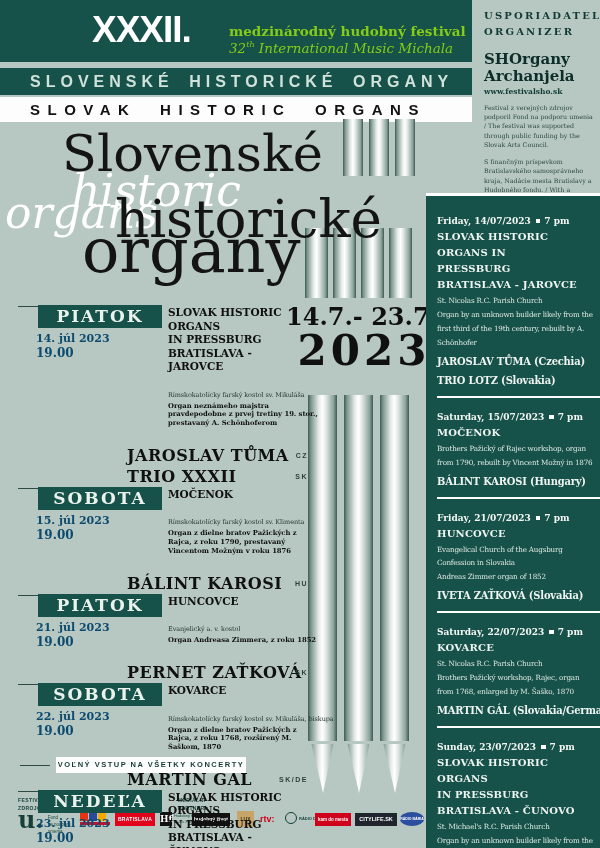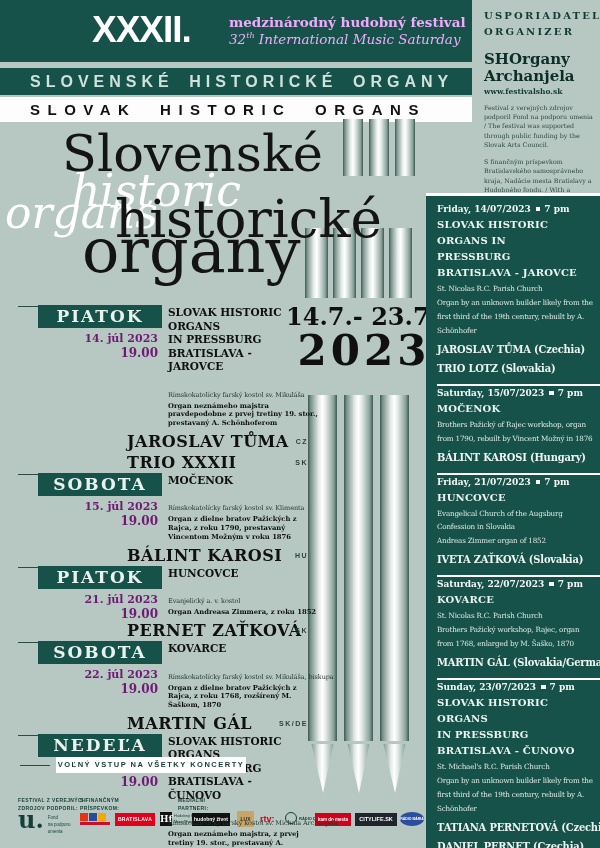--- a/index.html
+++ b/index.html
@@ -3,21 +3,21 @@
 <meta charset="utf-8">
 <style>
   html,body{margin:0;padding:0}
   body{width:600px;height:848px;background:#8a9a94;font-family:"DejaVu Serif","Liberation Serif",serif}
   .poster{position:relative;width:600px;height:848px;background:#b6c8c1;overflow:hidden}
   .pre{white-space:pre-line}
 
   
   .top-banner{position:absolute;left:0;top:0;width:472px;height:62px;background:#16524a}
   .edition{position:absolute;left:92px;top:11px;color:#fff;font-family:"Liberation Sans",sans-serif;font-weight:bold;font-size:37px;letter-spacing:-1px;line-height:1}
-  .banner-sub{position:absolute;left:229px;top:15px;color:#f0abfc;line-height:1.15}
+  .banner-sub{position:absolute;left:229px;top:24px;color:#84cc16;line-height:1.15}
   .sub-sk{font-size:13.5px;font-weight:bold}
   .sub-en{font-size:13.5px;font-style:italic}
   .sub-en sup{font-size:8px}
 
   
   .bar-sk{position:absolute;left:0;top:68px;width:472px;height:27px;background:#16524a;color:#cfe2db;font-family:"Liberation Sans",sans-serif;font-weight:bold;font-size:16px;letter-spacing:5px;word-spacing:6px;line-height:27px;padding-left:30px;white-space:nowrap;box-sizing:border-box}
   .bar-en{position:absolute;left:0;top:97px;width:472px;height:25px;background:#fdfdfd;color:#111;font-family:"Liberation Sans",sans-serif;font-weight:bold;font-size:15px;letter-spacing:7.5px;word-spacing:12px;line-height:25px;padding-left:30px;white-space:nowrap;box-sizing:border-box}
 
   
   .org-sidebar{position:absolute;left:484px;top:8px;width:112px}
@@ -50,28 +50,28 @@
   
   .dates{position:absolute;left:286px;top:304px;z-index:3;color:#101010;text-align:center}
   .drange{font-weight:bold;font-size:24px;white-space:nowrap;line-height:1.1}
   .dyear{font-weight:bold;font-size:42px;letter-spacing:4px;line-height:1;margin-top:0;margin-left:4px}
 
   
   .left-events{position:absolute;left:18px;top:305px;width:290px;z-index:3}
   .levent{position:relative}
   .levent::before{content:"";position:absolute;left:0;top:1px;width:20px;height:1px;background:#2e4a44}
   .day-box{position:absolute;left:20px;top:0;width:124px;height:23px;background:#16524a;color:#eaf2ee;font-weight:bold;font-size:17px;letter-spacing:2px;text-align:center;line-height:23px}
-  .ldt{position:absolute;left:18px;top:27px;width:122px;text-align:right;font-weight:bold;color:#701a75}
+  .ldt{position:absolute;left:18px;top:27px;width:122px;font-weight:bold;color:#0c4a6e}
   .ld{font-size:11px;line-height:1.3}
   .lt{font-size:12px;line-height:1.2}
   .lbody{margin-left:150px;padding-top:1px}
   .ltitle{font-weight:bold;font-size:10.5px;line-height:13.5px;color:#101010}
   .lchurch{font-size:6.5px;letter-spacing:-0.1px;line-height:10px;white-space:nowrap;color:#22362f;margin-top:16px}
   .ldesc{font-size:6.8px;font-weight:bold;line-height:8.8px;color:#101010;margin-top:2px;width:150px}
-  .lperfs{margin-left:109px;margin-top:3px}
+  .lperfs{margin-left:109px;margin-top:17px}
   .lperf{position:relative;padding-right:34px;white-space:nowrap}
   .pname{font-size:16px;font-weight:bold;letter-spacing:.5px;color:#101010;line-height:21px}
   .cc{position:absolute;right:0;top:7px;font-family:"Liberation Sans",sans-serif;font-size:7px;font-weight:bold;letter-spacing:1.5px;color:#2b403b}
   .e1{min-height:118px}.e2{min-height:70px}.e3{min-height:66px}.e4{min-height:74px}.e5{min-height:100px}
 
   
   .free-sk{position:absolute;left:56px;top:757px;width:190px;height:16px;background:#fdfdfd;color:#133b34;font-family:"Liberation Sans",sans-serif;font-size:7.5px;font-weight:bold;letter-spacing:1.5px;text-align:center;line-height:16px;z-index:3}
   .free-sk::before{content:"";position:absolute;left:-36px;top:8px;width:30px;height:1px;background:#2e4a44}
 
   
@@ -93,38 +93,38 @@
   .lgo-rtvs{position:absolute;left:260px;top:814px;color:#d0021b;font-family:"Liberation Sans",sans-serif;font-size:9px;font-weight:bold}
   .lgo-devin{position:absolute;left:285px;top:812px;display:flex;gap:2px;align-items:center}
   .lgo-devin .dc{width:12px;height:12px;border:1.5px solid #173f39;border-radius:50%;box-sizing:border-box}
   .lgo-devin .dt{font-family:"Liberation Sans",sans-serif;font-size:4px;color:#173f39;font-weight:bold}
   .lgo-kam{position:absolute;left:315px;top:813px;width:36px;height:13px;background:#d0021b;color:#fff;font-family:"Liberation Sans",sans-serif;font-size:4.5px;font-weight:bold;text-align:center;line-height:13px}
   .lgo-citylife{position:absolute;left:355px;top:813px;width:42px;height:13px;background:#20242c;color:#fff;font-family:"Liberation Sans",sans-serif;font-size:5.5px;font-weight:bold;text-align:center;line-height:13px}
   .lgo-rm{position:absolute;left:400px;top:812px;width:24px;height:14px;background:#2c4e9e;border-radius:50%;color:#fff;font-family:"Liberation Sans",sans-serif;font-size:3.5px;font-weight:bold;text-align:center;line-height:14px}
 
   
   .right-panel{position:absolute;left:426px;top:193px;width:174px;height:655px;background:#16524a;border-top:3px solid #fff;box-sizing:border-box;padding:6px 4px 0 11px;z-index:4;color:#eef4f1;overflow:hidden}
-  .rdate{font-size:9px;font-weight:bold;margin-top:2px;color:#f4f8f5;white-space:nowrap;line-height:11px}
+  .rdate{font-size:9px;font-weight:bold;margin-top:14px;color:#f4f8f5;white-space:nowrap;line-height:11px}
   .sq{display:inline-block;width:4.5px;height:4.5px;background:#fff;margin:0 4px 1px 5px}
   .rtitle{font-size:10px;font-weight:bold;line-height:16px;margin-top:2px;letter-spacing:.2px}
   .rchurch{font-size:7.2px;letter-spacing:-0.2px;line-height:13px;color:#dfe9e4;margin-top:1px}
   .rdesc{font-size:7.2px;letter-spacing:-0.2px;line-height:14px;color:#dfe9e4;margin-top:1px}
   .rperf{font-size:11px;font-weight:bold;line-height:19px;margin-top:2px;letter-spacing:-0.2px;white-space:pre;transform:scaleX(.9);transform-origin:0 0}
   .rsep{border-top:2.5px solid #fff;margin:6px -4px 0 0;height:0}
 </style>
 </head>
 <body>
 
 <div class="poster">
 
   <div class="top-banner">
     <div class="edition">XXXII.</div>
     <div class="banner-sub">
       <div class="sub-sk">medzinárodný hudobný festival</div>
-      <div class="sub-en"><span>32</span><sup>th</sup><span> International Music Saturday</span></div>
+      <div class="sub-en"><span>32</span><sup>th</sup><span> International Music Michala</span></div>
     </div>
   </div>
 
   <div class="bar-sk">SLOVENSKÉ HISTORICKÉ ORGANY</div>
   <div class="bar-en">SLOVAK HISTORIC ORGANS</div>
 
   <div class="org-sidebar">
     <div class="org-label pre">USPORIADATEL/
 ORGANIZER</div>
     <div class="org-name">SHOrgany</div>

